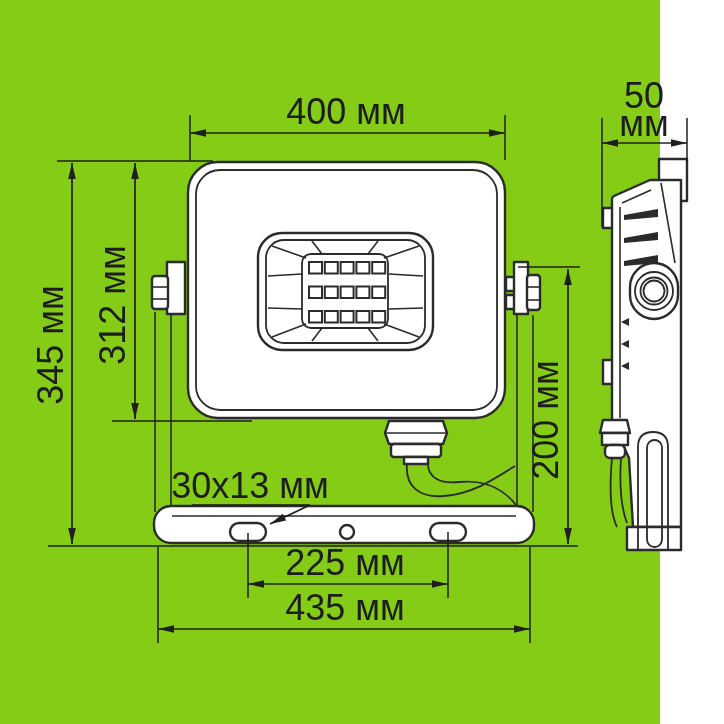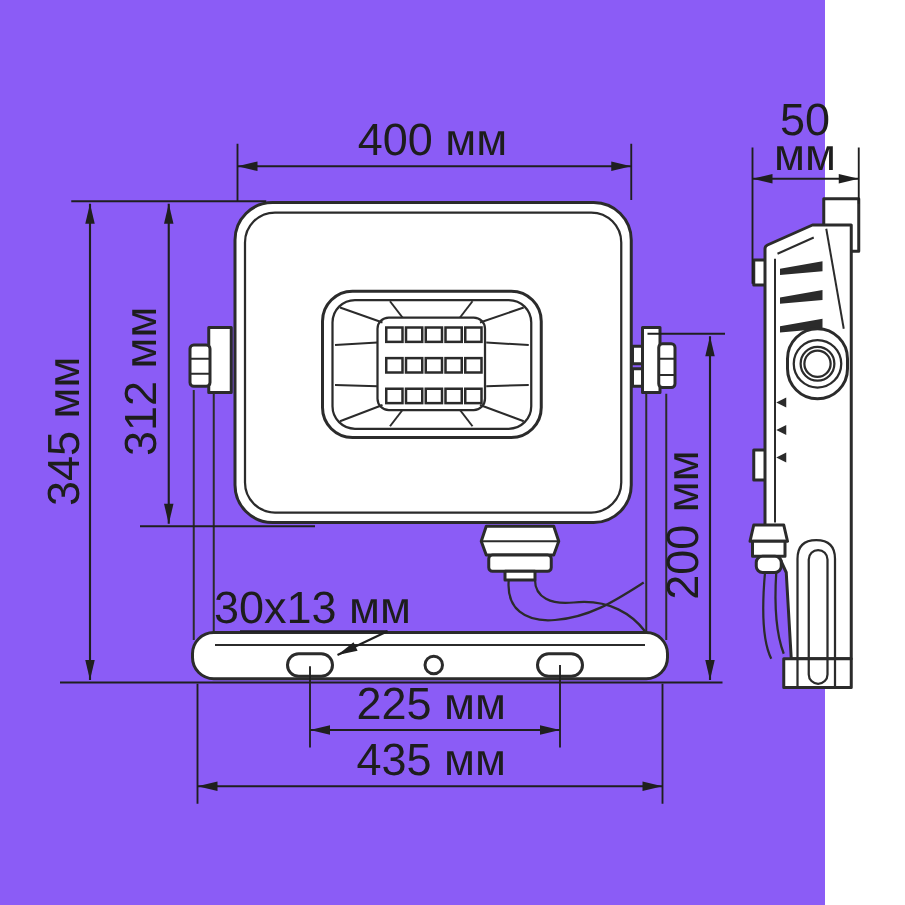--- a/index.html
+++ b/index.html
@@ -4,21 +4,21 @@
 <style>
   html, body {
     margin: 0;
     padding: 0;
     background: #ffffff;
   }
   .stage {
     position: relative;
     width: 660px;
     height: 724px;
-    background: #8b5cf6;
+    background: #84cc16;
     font-family: "Liberation Sans", "DejaVu Sans", sans-serif;
   }
   svg { display: block; }
   .outline  { fill: #ffffff; stroke: #2b2b2b; stroke-width: 2.4; stroke-linejoin: round; }
   .outline2 { fill: none;    stroke: #2b2b2b; stroke-width: 1.8; stroke-linejoin: round; }
   .thin     { fill: none;    stroke: #2b2b2b; stroke-width: 1.6; }
   .filled   { fill: #2b2b2b; stroke: none; }
   .dimline  { fill: none;    stroke: #1f1f1f; stroke-width: 1.7; }
   .extline  { fill: none;    stroke: #1f1f1f; stroke-width: 1.5; }
   .dimtext  {

